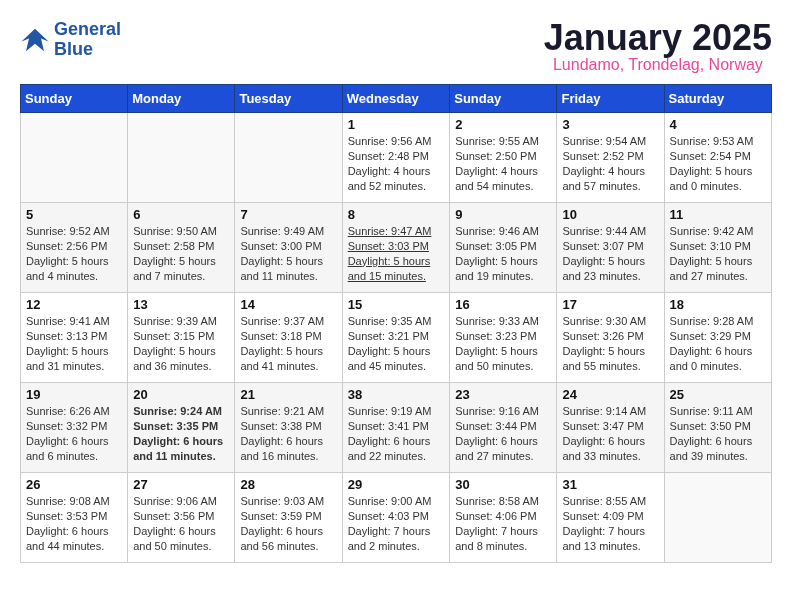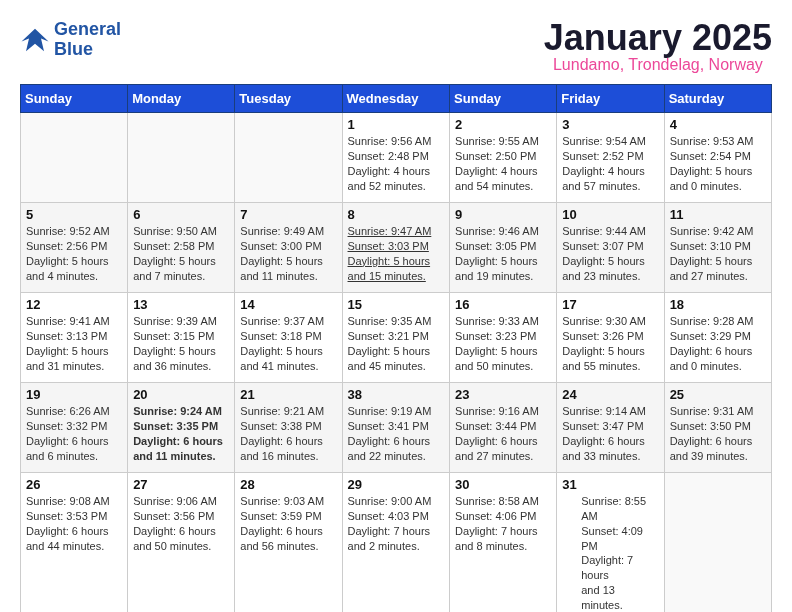--- a/index.html
+++ b/index.html
@@ -292,21 +292,21 @@
         </td>
         <td>
           <div class="day-num">24</div>
           <div class="day-info" style="white-space: pre-line;">Sunrise: 9:14 AM
 Sunset: 3:47 PM
 Daylight: 6 hours
 and 33 minutes.</div>
         </td>
         <td>
           <div class="day-num">25</div>
-          <div class="day-info" style="white-space: pre-line;">Sunrise: 9:31 AM
+          <div class="day-info" style="white-space: pre-line;">Sunrise: 9:11 AM
 Sunset: 3:50 PM
 Daylight: 6 hours
 and 39 minutes.</div>
         </td>
       </tr>
       <tr>
         <td>
           <div class="day-num">26</div>
           <div class="day-info" style="white-space: pre-line;">Sunrise: 9:08 AM
 Sunset: 3:53 PM
@@ -336,21 +336,21 @@
         </td>
         <td>
           <div class="day-num">30</div>
           <div class="day-info" style="white-space: pre-line;">Sunrise: 8:58 AM
 Sunset: 4:06 PM
 Daylight: 7 hours
 and 8 minutes.</div>
         </td>
         <td>
           <div class="day-num">31</div>
-          <div class="day-info" style="white-space: pre-line; margin-left: 19px;">Sunrise: 8:55 AM
+          <div class="day-info" style="white-space: pre-line;">Sunrise: 8:55 AM
 Sunset: 4:09 PM
 Daylight: 7 hours
 and 13 minutes.</div>
         </td>
         <td class="empty"></td>
       </tr>
     </tbody>
 </table>
 
 </body></html>

